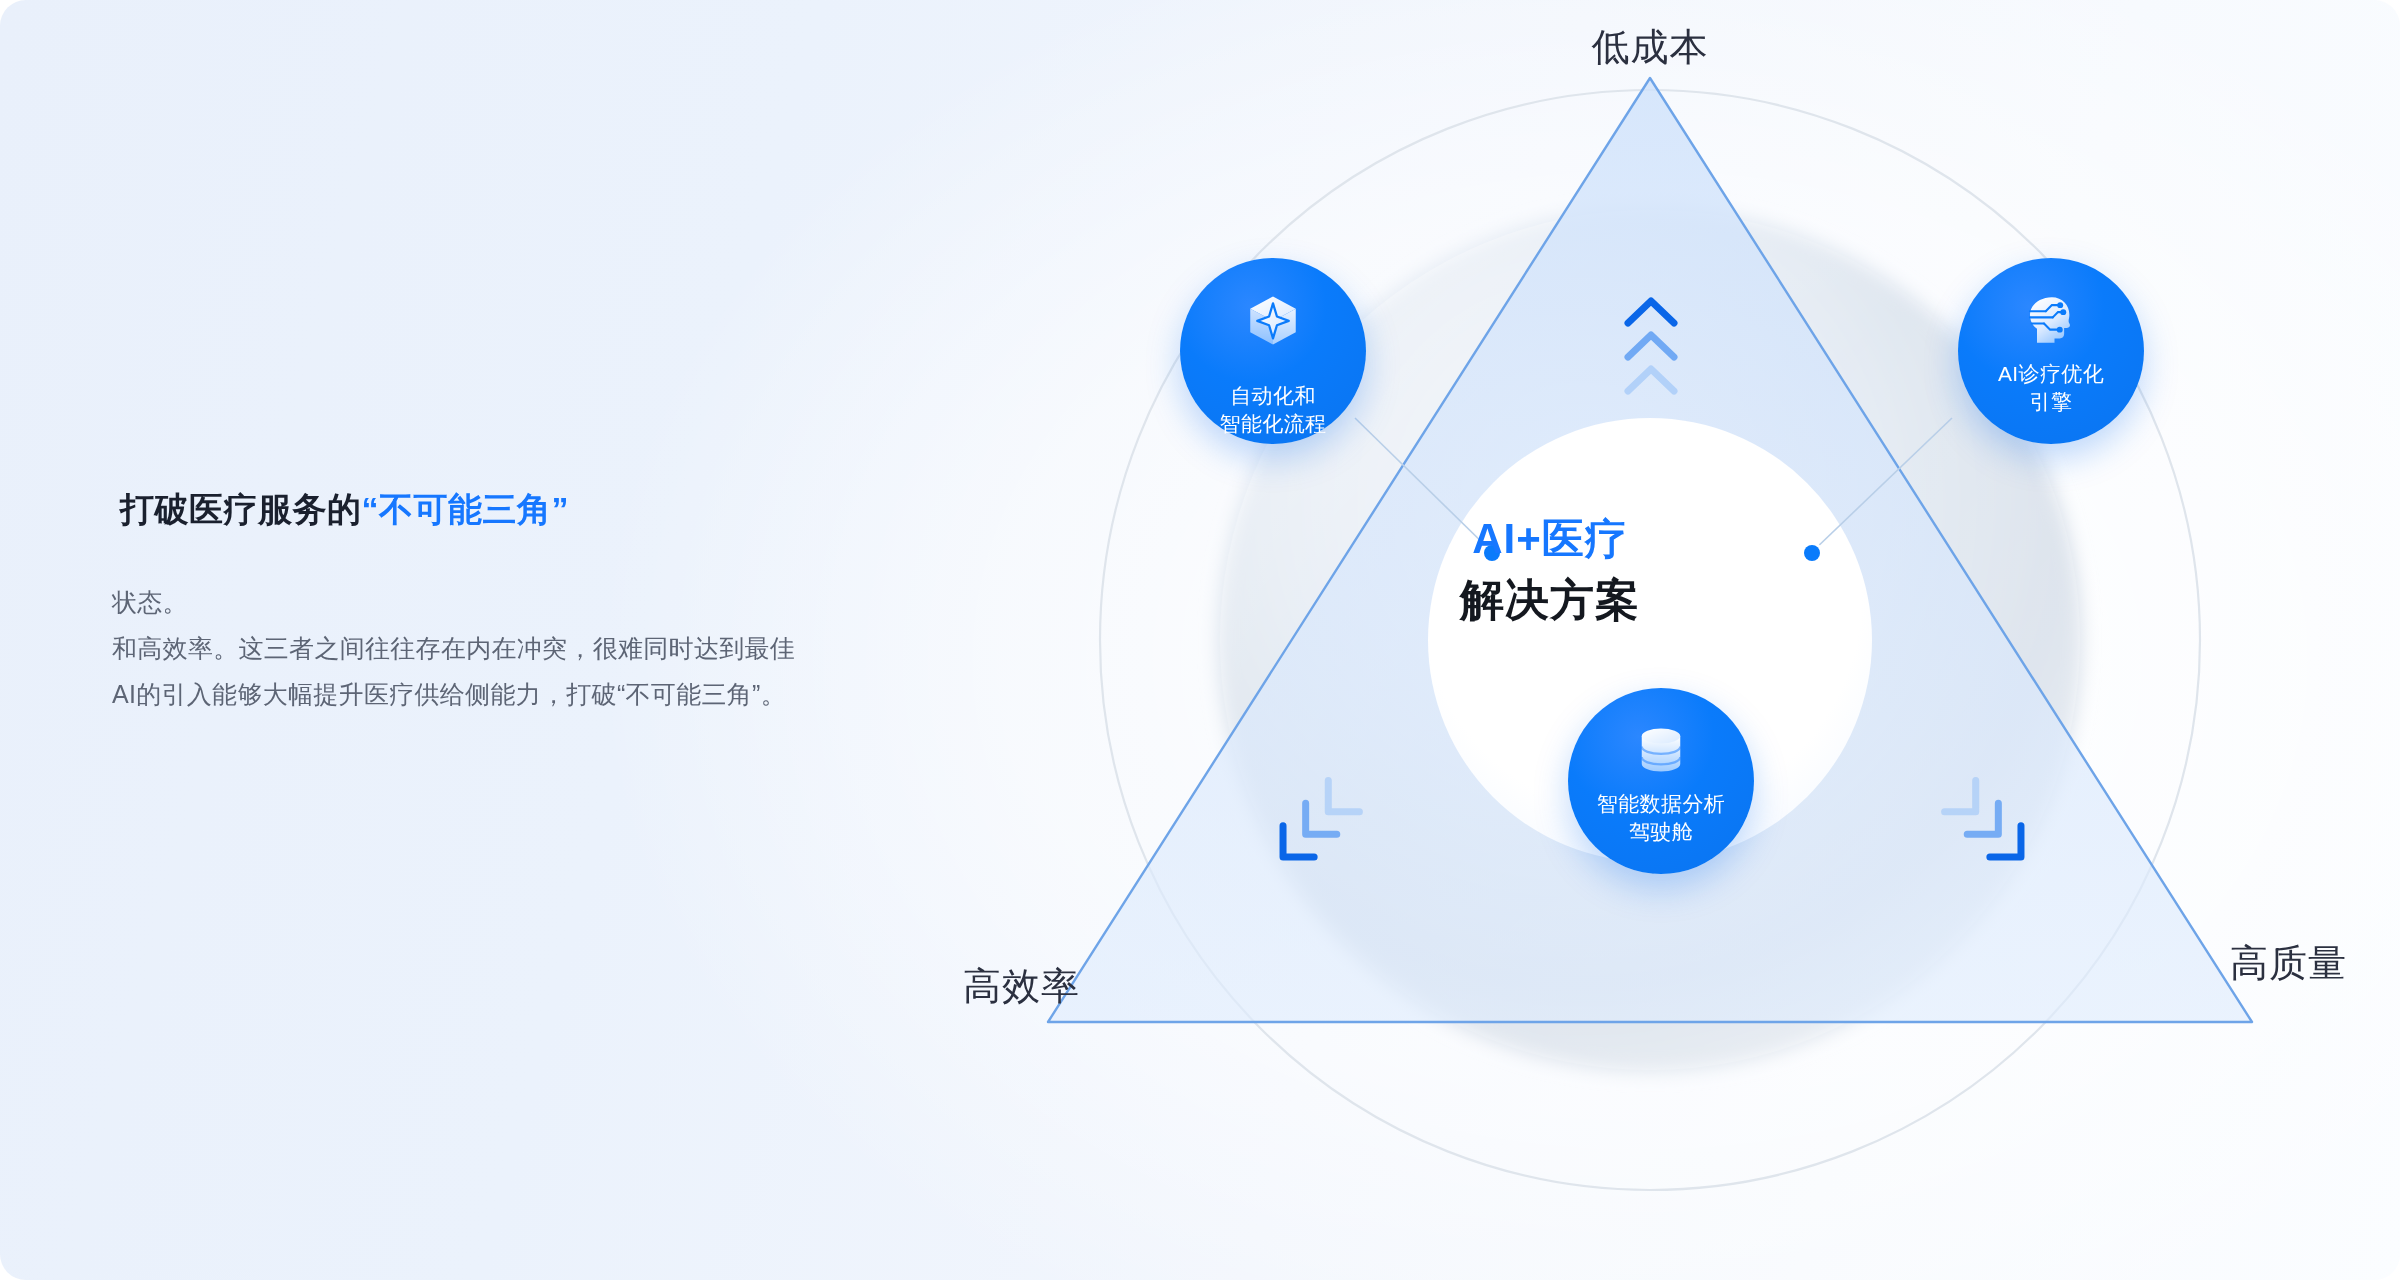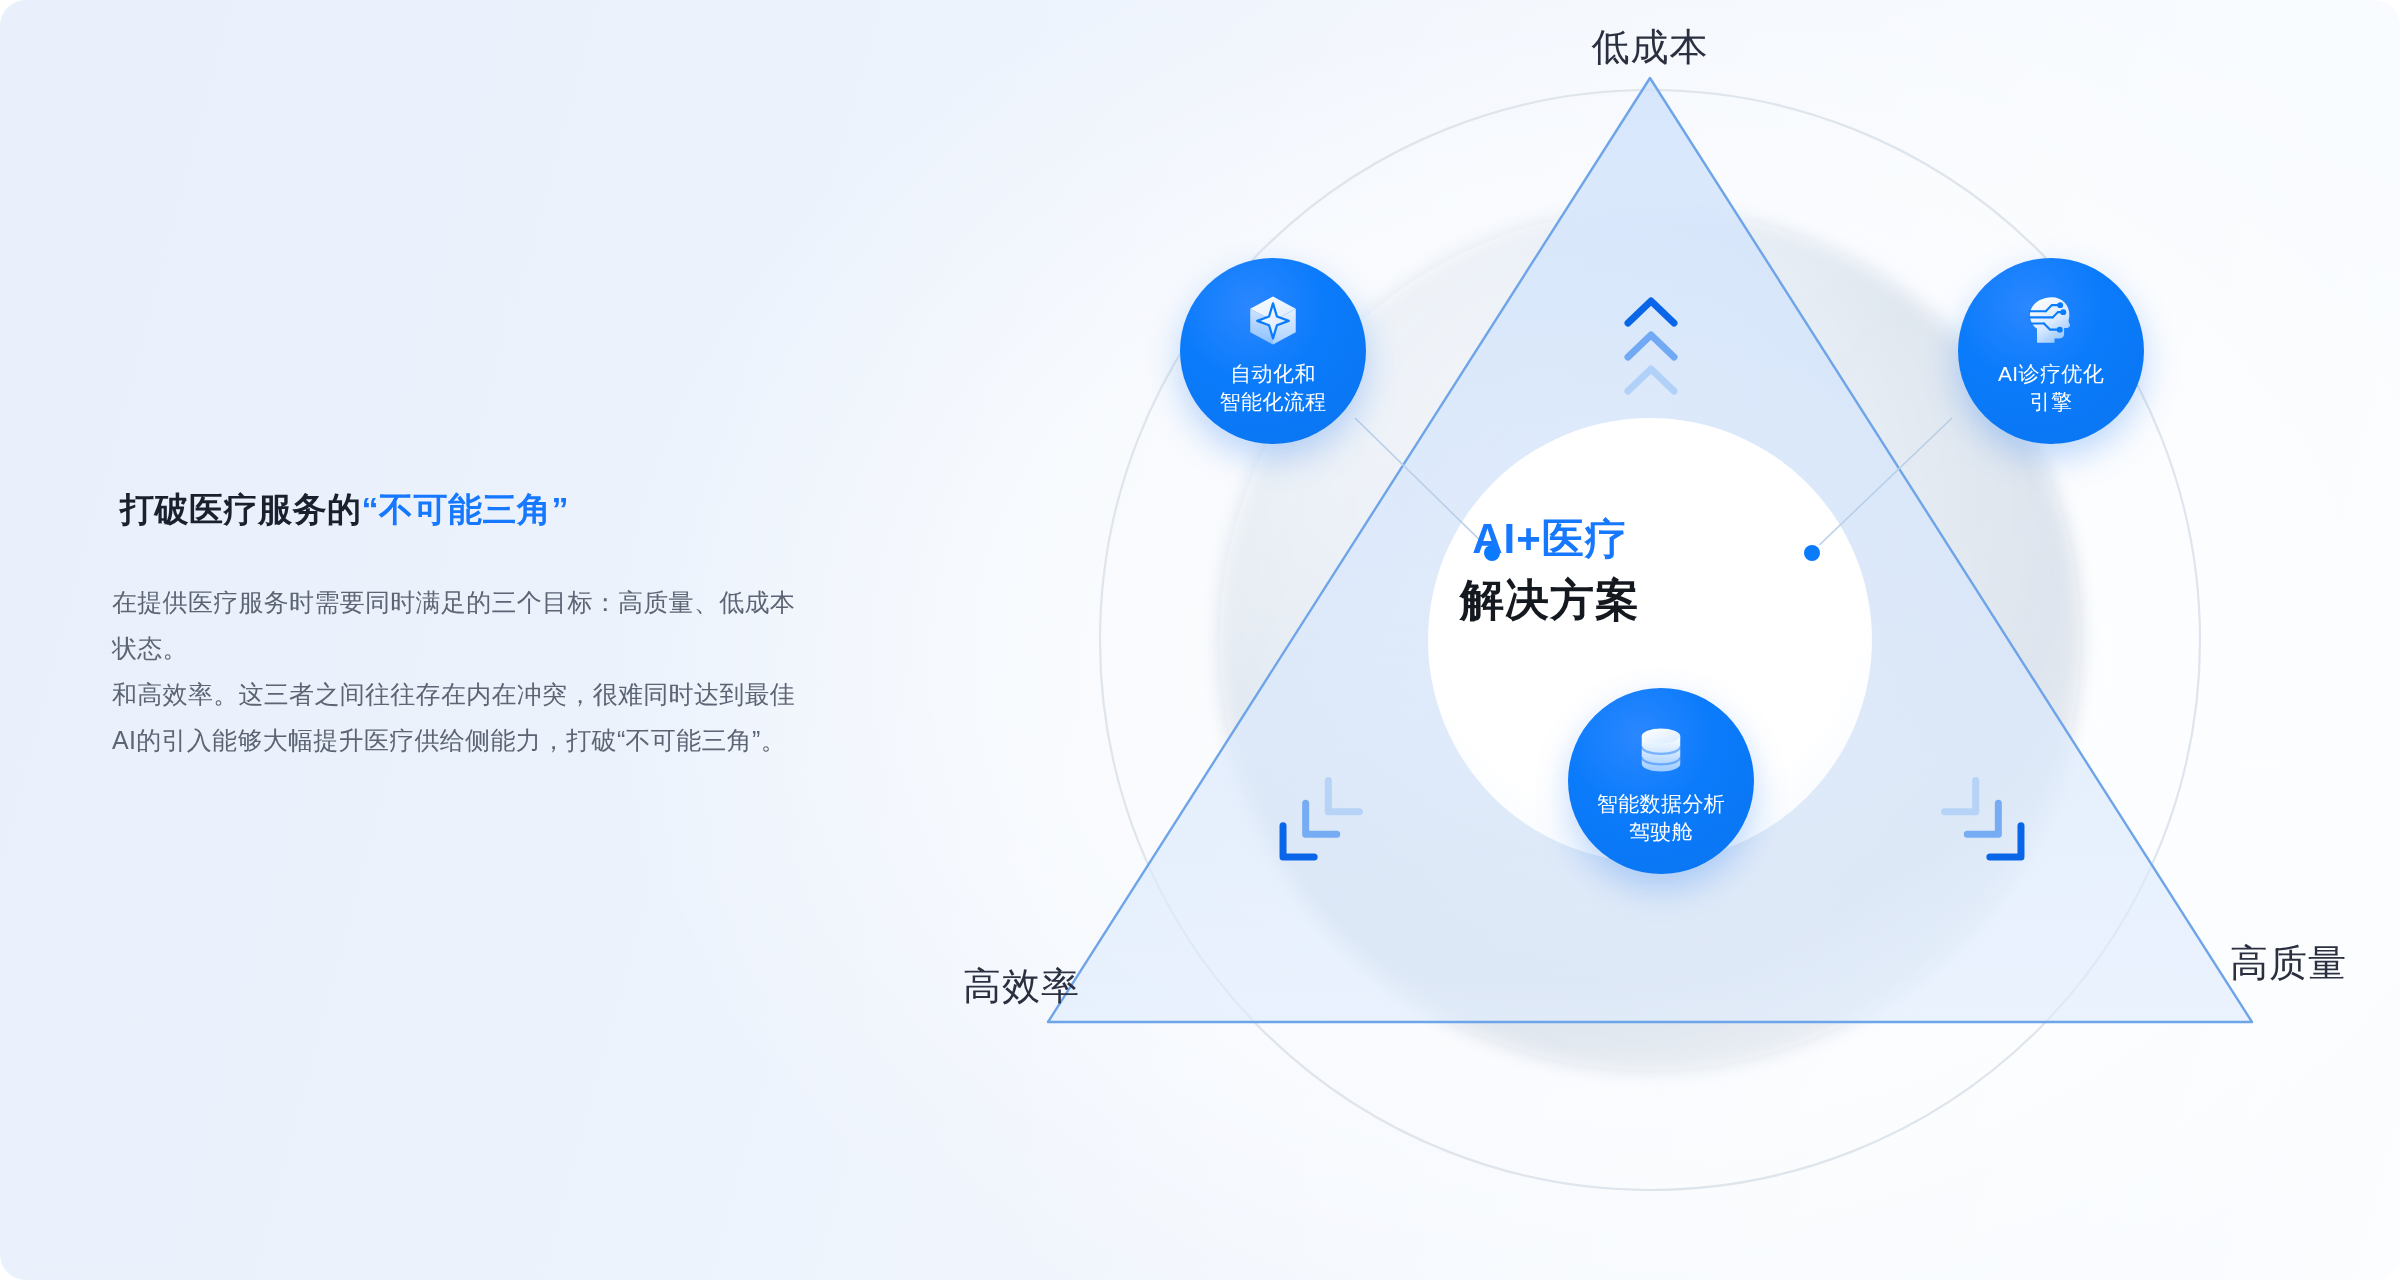--- a/index.html
+++ b/index.html
@@ -121,21 +121,21 @@
     margin-bottom: 12px;
   }
   .node-label {
     color: #ffffff;
     font-size: 21px;
     line-height: 1.32;
     text-align: center;
     letter-spacing: 0.4px;
     white-space: pre-line;
   }
-  .node-a { left: 280px; top: 258px; }
+  .node-a { left: 280px; top: 258px; gap: 22px; }
   .node-b { left: 1058px; top: 258px; }
   .node-c { left: 668px; top: 688px; align-items: center; }
 
   
   .center-text {
     position: absolute;
     left: 470px;
     top: 512px;
     width: 360px;
     text-align: center;
@@ -158,21 +158,20 @@
 </style>
 </head>
 <body>
 
 <div class="stage">
 
   <div class="left-panel">
     <h1 class="headline"><span>打破医疗服务的</span><span class="accent">“不可能三角”</span></h1>
 
     <div class="body-copy">
-      <p>在提供医疗服务时需要同时满足的三个目标：高质量、低成本</p>
       <p>状态。</p>
       <p>和高效率。这三者之间往往存在内在冲突，很难同时达到最佳</p>
       <p>AI的引入能够大幅提升医疗供给侧能力，打破“不可能三角”。</p>
     </div>
   </div>
 
   <div class="diagram">
 
     <svg class="base" viewBox="0 0 1500 1280">
       <defs>

